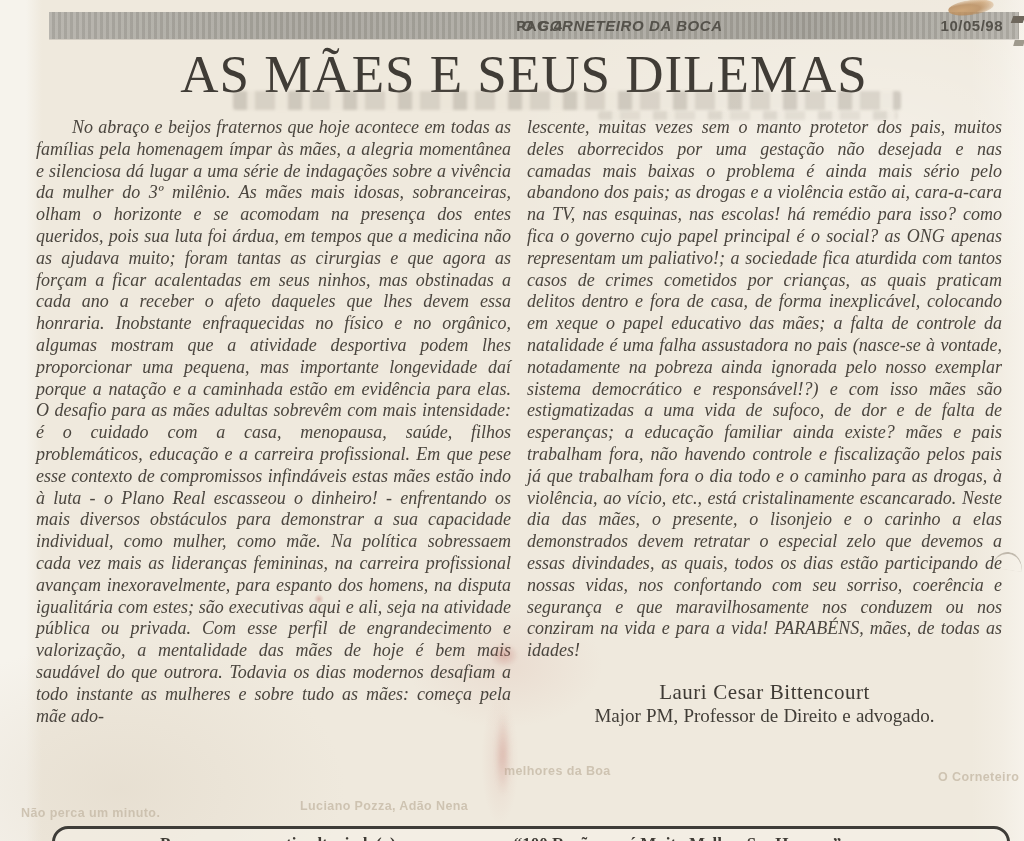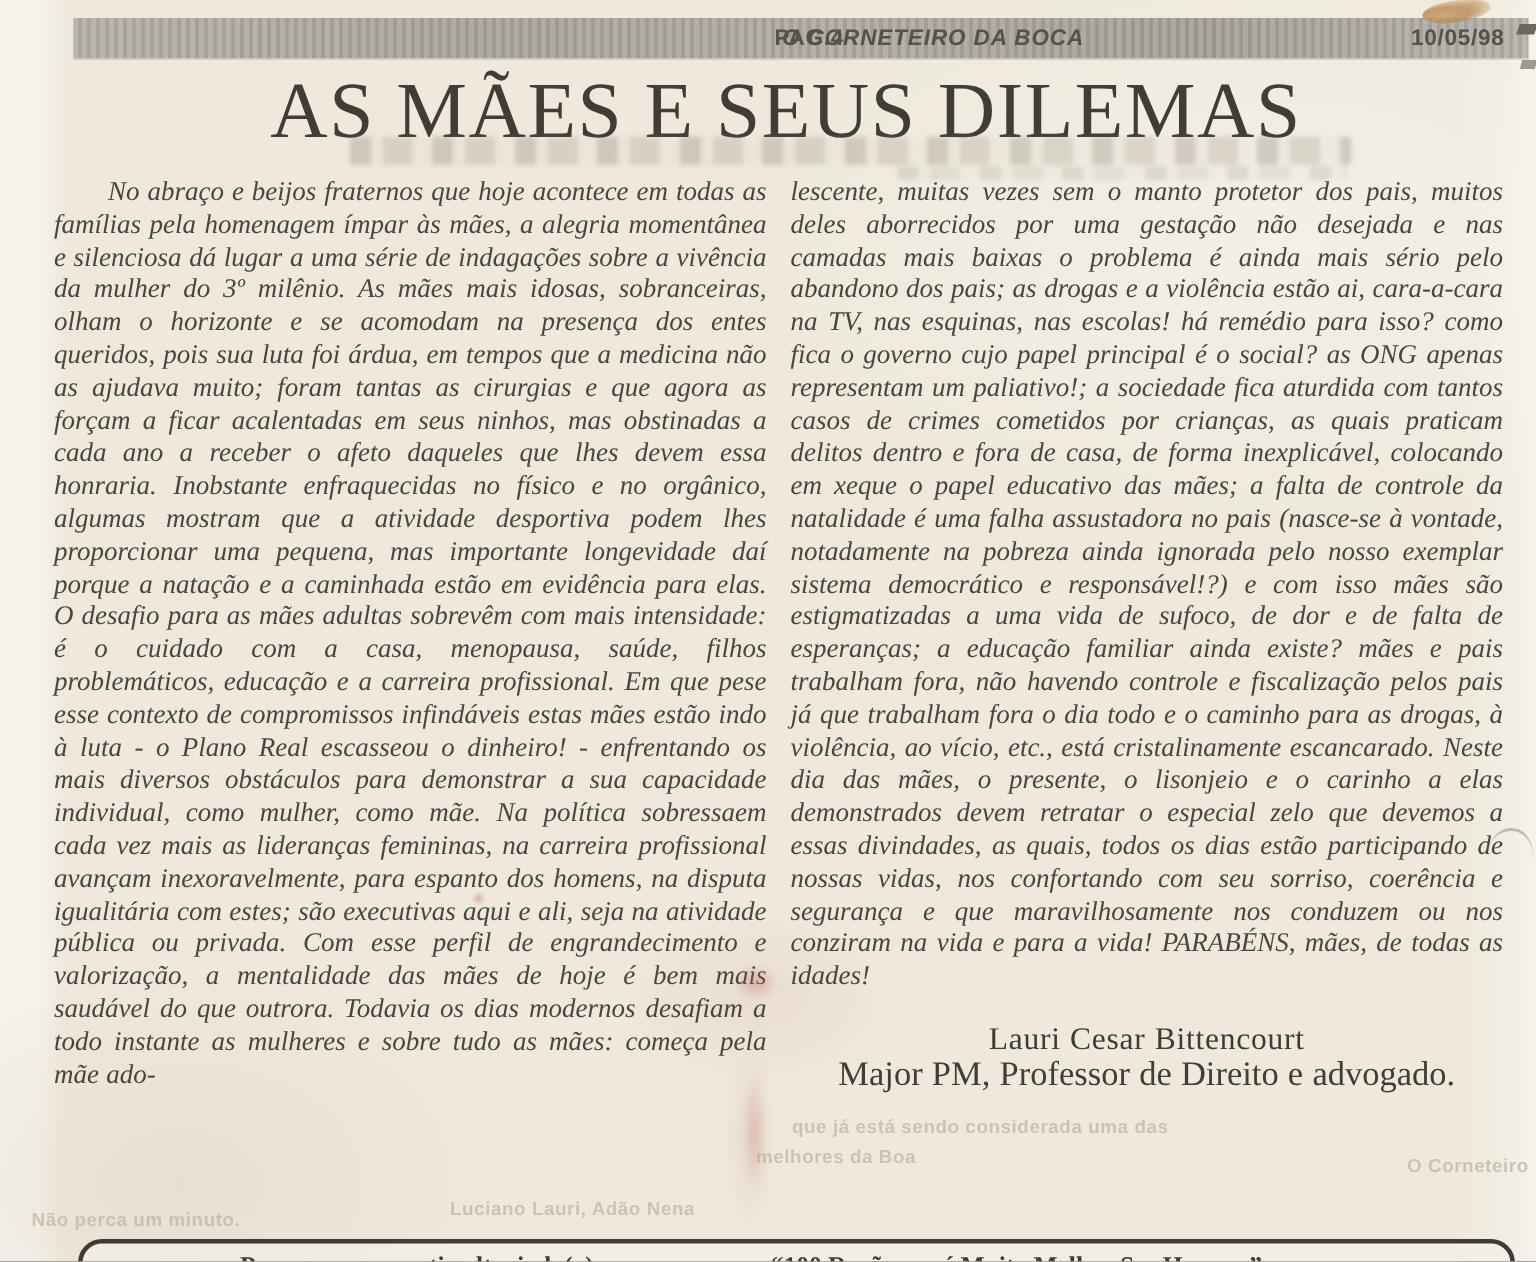--- a/index.html
+++ b/index.html
@@ -45,21 +45,21 @@
   
   .columns{position:absolute;top:117px;left:36px;width:966px;display:flex;gap:16px;}
   .col{
     width:475px;text-align:justify;font-style:italic;
     font-size:18px;line-height:21.8px;color:#4a453e;hyphens:auto;
     word-spacing:0.4px;
   }
   .col-left{text-indent:36px;}
   .sig{margin-top:20px;text-align:center;font-style:normal;}
   .sig-name{font-size:21px;color:#3e3a34;letter-spacing:0.5px;}
-  .sig-role{font-size:23px;color:#413d37;margin-top:1px;}
+  .sig-role{font-size:19px;color:#413d37;margin-top:1px;}
   
   .ghost{
     position:absolute;font-family:"Liberation Sans", sans-serif;font-size:12.5px;font-weight:bold;
     color:#c6baa7;opacity:0.8;filter:blur(0.4px);letter-spacing:0.4px;white-space:nowrap;
   }
   #ghost1{left:528px;top:744px;}
   #ghost2{left:504px;top:764px;}
   #ghost3{left:938px;top:758px;margin-top:12px;}
   #ghost4{left:300px;top:799px;}
   #ghost5{left:2px;top:806px;margin-left:19px;}
@@ -112,24 +112,23 @@
     <div class="col col-left">No abraço e beijos fraternos que hoje acontece em todas as famílias pela homenagem ímpar às mães, a alegria momentânea e silenciosa dá lugar a uma série de indagações sobre a vivência da mulher do 3º milênio. As mães mais idosas, sobranceiras, olham o horizonte e se acomodam na presença dos entes queridos, pois sua luta foi árdua, em tempos que a medicina não as ajudava muito; foram tantas as cirurgias e que agora as forçam a ficar acalentadas em seus ninhos, mas obstinadas a cada ano a receber o afeto daqueles que lhes devem essa honraria. Inobstante enfraquecidas no físico e no orgânico, algumas mostram que a atividade desportiva podem lhes proporcionar uma pequena, mas importante longevidade daí porque a natação e a caminhada estão em evidência para elas. O desafio para as mães adultas sobrevêm com mais intensidade: é o cuidado com a casa, menopausa, saúde, filhos problemáticos, educação e a carreira profissional. Em que pese esse contexto de compromissos infindáveis estas mães estão indo à luta - o Plano Real escasseou o dinheiro! - enfrentando os mais diversos obstáculos para demonstrar a sua capacidade individual, como mulher, como mãe. Na política sobressaem cada vez mais as lideranças femininas, na carreira profissional avançam inexoravelmente, para espanto dos homens, na disputa igualitária com estes; são executivas aqui e ali, seja na atividade pública ou privada. Com esse perfil de engrandecimento e valorização, a mentalidade das mães de hoje é bem mais saudável do que outrora. Todavia os dias modernos desafiam a todo instante as mulheres e sobre tudo as mães: começa pela mãe ado-</div>
     <div class="col col-right">
       <span>lescente, muitas vezes sem o manto protetor dos pais, muitos deles aborrecidos por uma gestação não desejada e nas camadas mais baixas o problema é ainda mais sério pelo abandono dos pais; as drogas e a violência estão ai, cara-a-cara na TV, nas esquinas, nas escolas! há remédio para isso? como fica o governo cujo papel principal é o social? as ONG apenas representam um paliativo!; a sociedade fica aturdida com tantos casos de crimes cometidos por crianças, as quais praticam delitos dentro e fora de casa, de forma inexplicável, colocando em xeque o papel educativo das mães; a falta de controle da natalidade é uma falha assustadora no pais (nasce-se à vontade, notadamente na pobreza ainda ignorada pelo nosso exemplar sistema democrático e responsável!?) e com isso mães são estigmatizadas a uma vida de sufoco, de dor e de falta de esperanças; a educação familiar ainda existe? mães e pais trabalham fora, não havendo controle e fiscalização pelos pais já que trabalham fora o dia todo e o caminho para as drogas, à violência, ao vício, etc., está cristalinamente escancarado. Neste dia das mães, o presente, o lisonjeio e o carinho a elas demonstrados devem retratar o especial zelo que devemos a essas divindades, as quais, todos os dias estão participando de nossas vidas, nos confortando com seu sorriso, coerência e segurança e que maravilhosamente nos conduzem ou nos conziram na vida e para a vida! PARABÉNS, mães, de todas as idades!</span>
       <div class="sig">
         <div class="sig-name">Lauri Cesar Bittencourt</div>
         <div class="sig-role">Major PM, Professor de Direito e advogado.</div>
       </div>
     </div>
   </div>
 
-  <div class="ghost" id="ghost1">que já está sendo considerada uma das</div>
   <div class="ghost" id="ghost2">melhores da Boa</div>
   <div class="ghost" id="ghost3">O Corneteiro</div>
-  <div class="ghost" id="ghost4">Luciano Lauri, Adão Nena</div>
+  <div class="ghost" id="ghost4">Luciano Pozza, Adão Nena</div>
   <div class="ghost" id="ghost5">Não perca um minuto.</div>
 
   <div class="pink1"></div>
   <div class="pink2"></div>
   <div class="pink3"></div>
   <div class="curl"></div>
 
   <div class="bottom-box">
     <div class="bb-inner">
       <span>Para quem se sentir ultrajado(a)</span>

